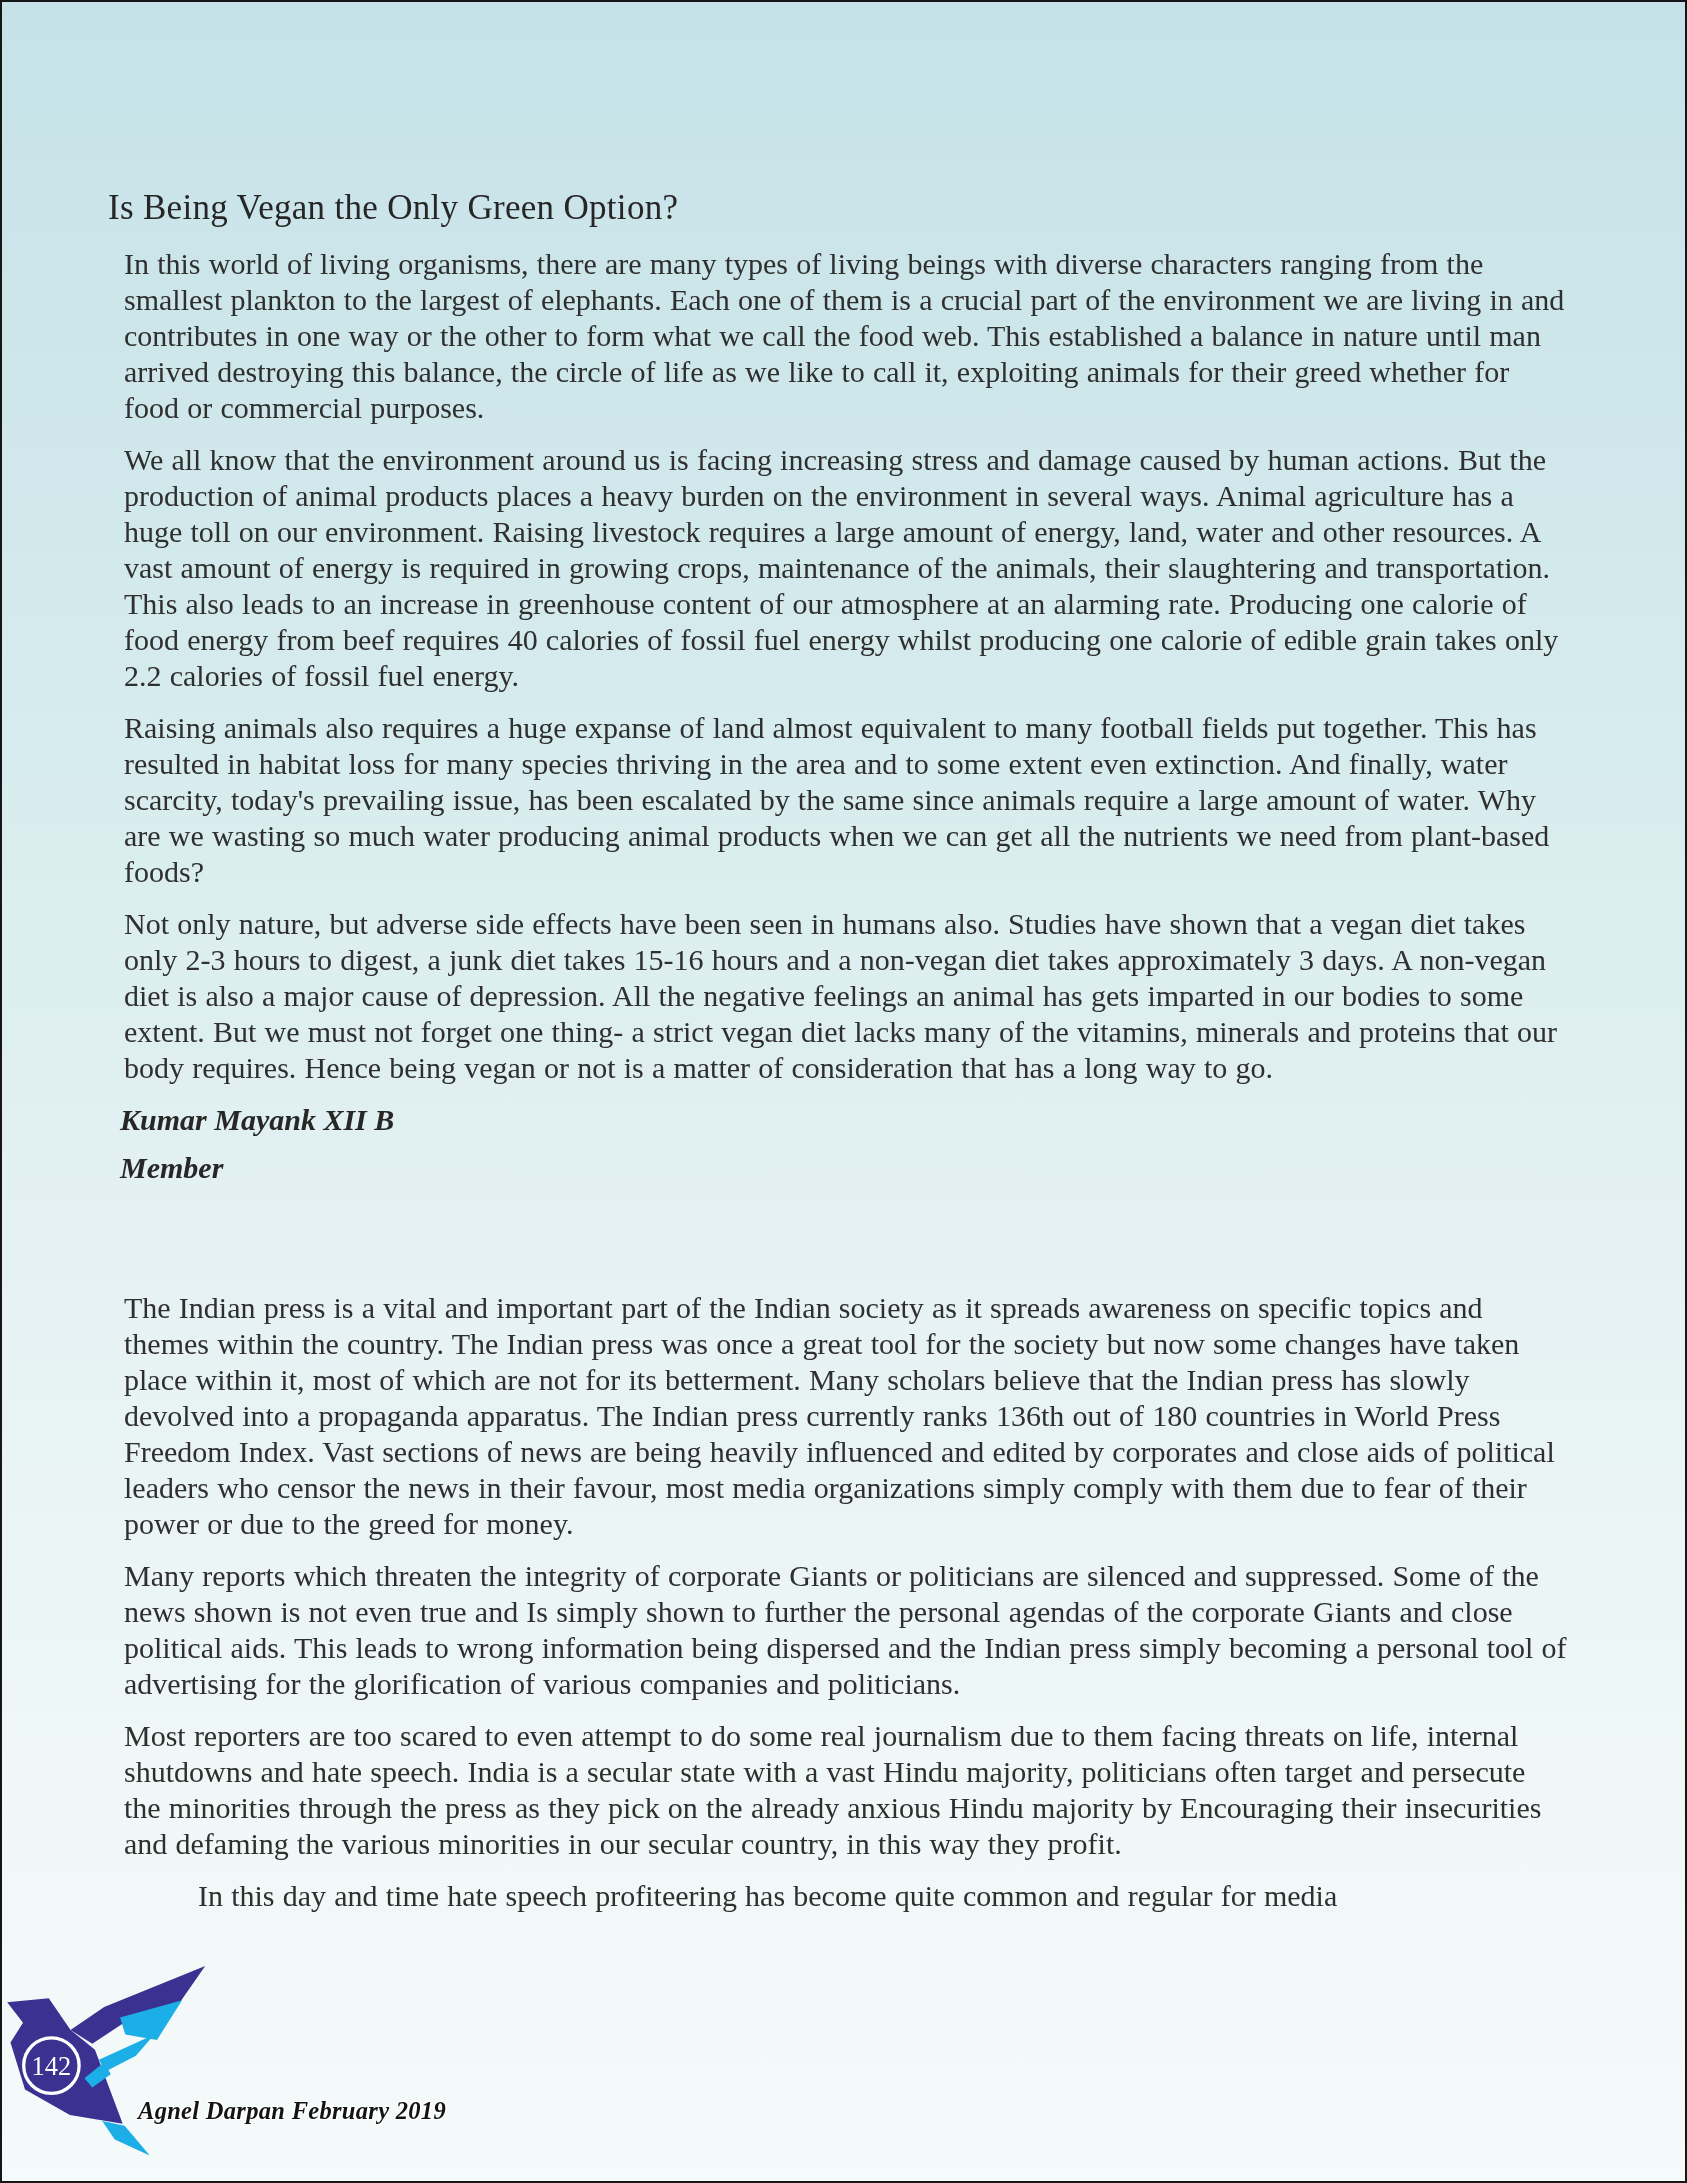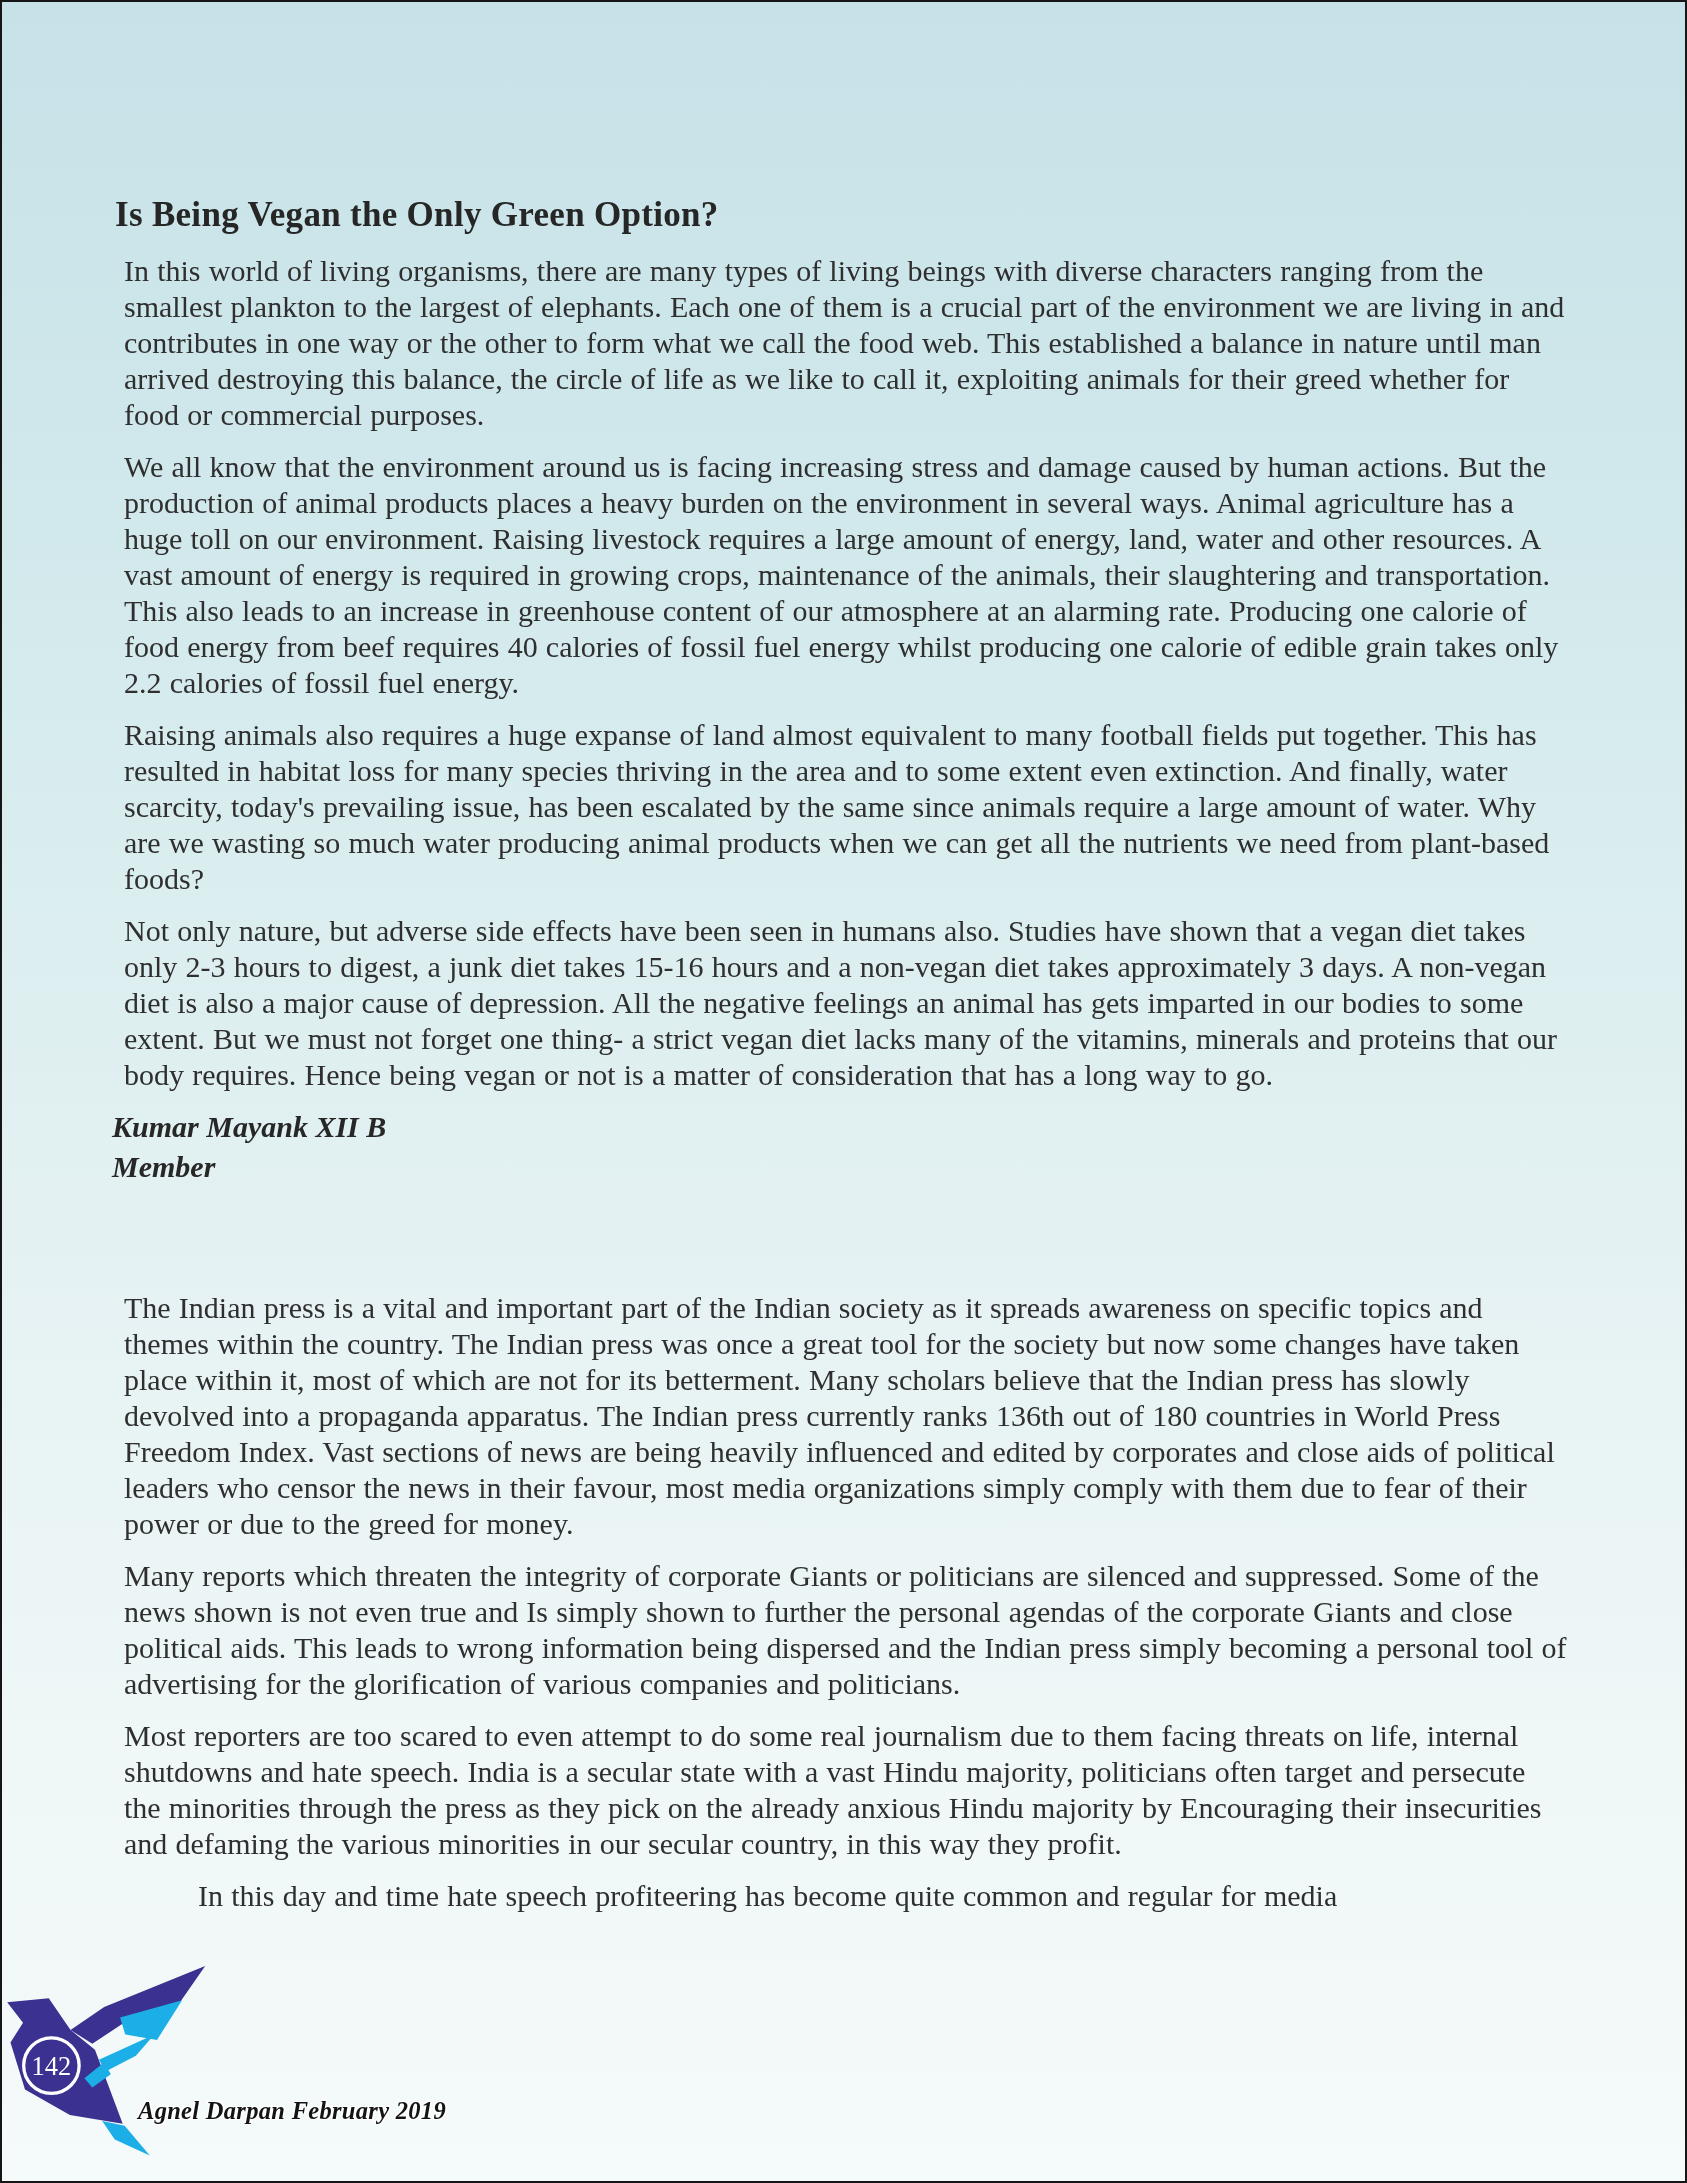--- a/index.html
+++ b/index.html
@@ -21,36 +21,36 @@
   }
   .article {
     position: absolute;
     left: 106px;
     width: 1477px;
     color: #2f2f2f;
   }
   .article-1 { top: 184px; }
   .article-2 { top: 1272px; }
   .article-title {
-    margin: 7px;
+    margin: 0;
     font-size: 35px;
     line-height: 44px;
-    font-weight: bold;
+    font-weight: normal;
     color: #262626;
     letter-spacing: 0.3px;
   }
   .body-para {
     margin: 16px;
     font-size: 30px;
     line-height: 36px;
     text-align: left;
     word-spacing: 0.7px;
   }
   .byline {
-    margin: 4px;
+    margin: 12px;
     font-size: 30px;
     line-height: 36px;
     font-weight: bold;
     font-style: italic;
     color: #272727;
   }
   .indent-para { text-indent: 74px; }
   .footer-logo {
     position: absolute;
     left: 3.3px;

